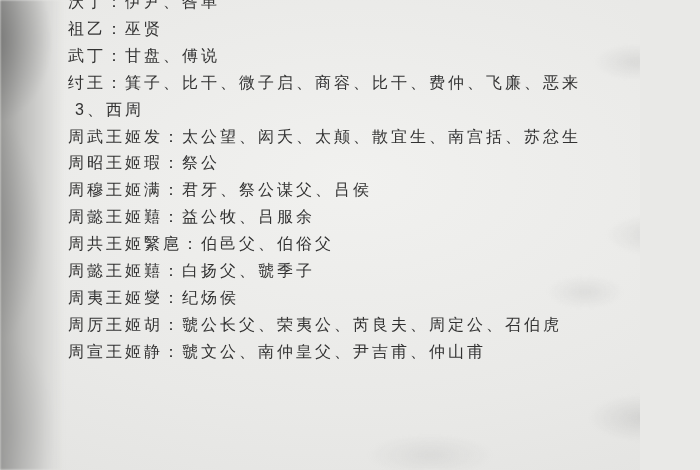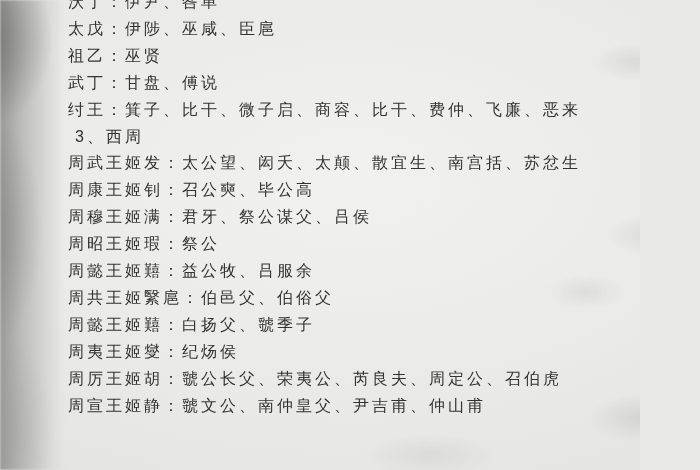--- a/index.html
+++ b/index.html
@@ -69,29 +69,27 @@
 </style>
 </head>
 <body>
 
 <div class="photo">
   <div class="edge-shadow"></div>
   <div class="smudge-overlay"></div>
 
   <div class="page-text">
     <div class="line">沃丁：伊尹、咎单</div>
-    <div class="line">太戊：伊陟、巫咸、臣扈</div>
     <div class="line">祖乙：巫贤</div>
     <div class="line">武丁：甘盘、傅说</div>
     <div class="line">纣王：箕子、比干、微子启、商容、比干、费仲、飞廉、恶来</div>
     <div class="line heading">3、西周</div>
     <div class="line">周武王姬发：太公望、闳夭、太颠、散宜生、南宫括、苏忿生</div>
-    <div class="line">周康王姬钊：召公奭、毕公高</div>
+    <div class="line">周昭王姬瑕：祭公</div>
     <div class="line">周穆王姬满：君牙、祭公谋父、吕侯</div>
-    <div class="line">周昭王姬瑕：祭公</div>
     <div class="line">周懿王姬囏：益公牧、吕服余</div>
     <div class="line">周共王姬繄扈：伯邑父、伯俗父</div>
     <div class="line">周懿王姬囏：白扬父、虢季子</div>
     <div class="line">周夷王姬燮：纪炀侯</div>
     <div class="line">周厉王姬胡：虢公长父、荣夷公、芮良夫、周定公、召伯虎</div>
     <div class="line">周宣王姬静：虢文公、南仲皇父、尹吉甫、仲山甫</div>
   </div>
 </div>
 
 </body></html>

